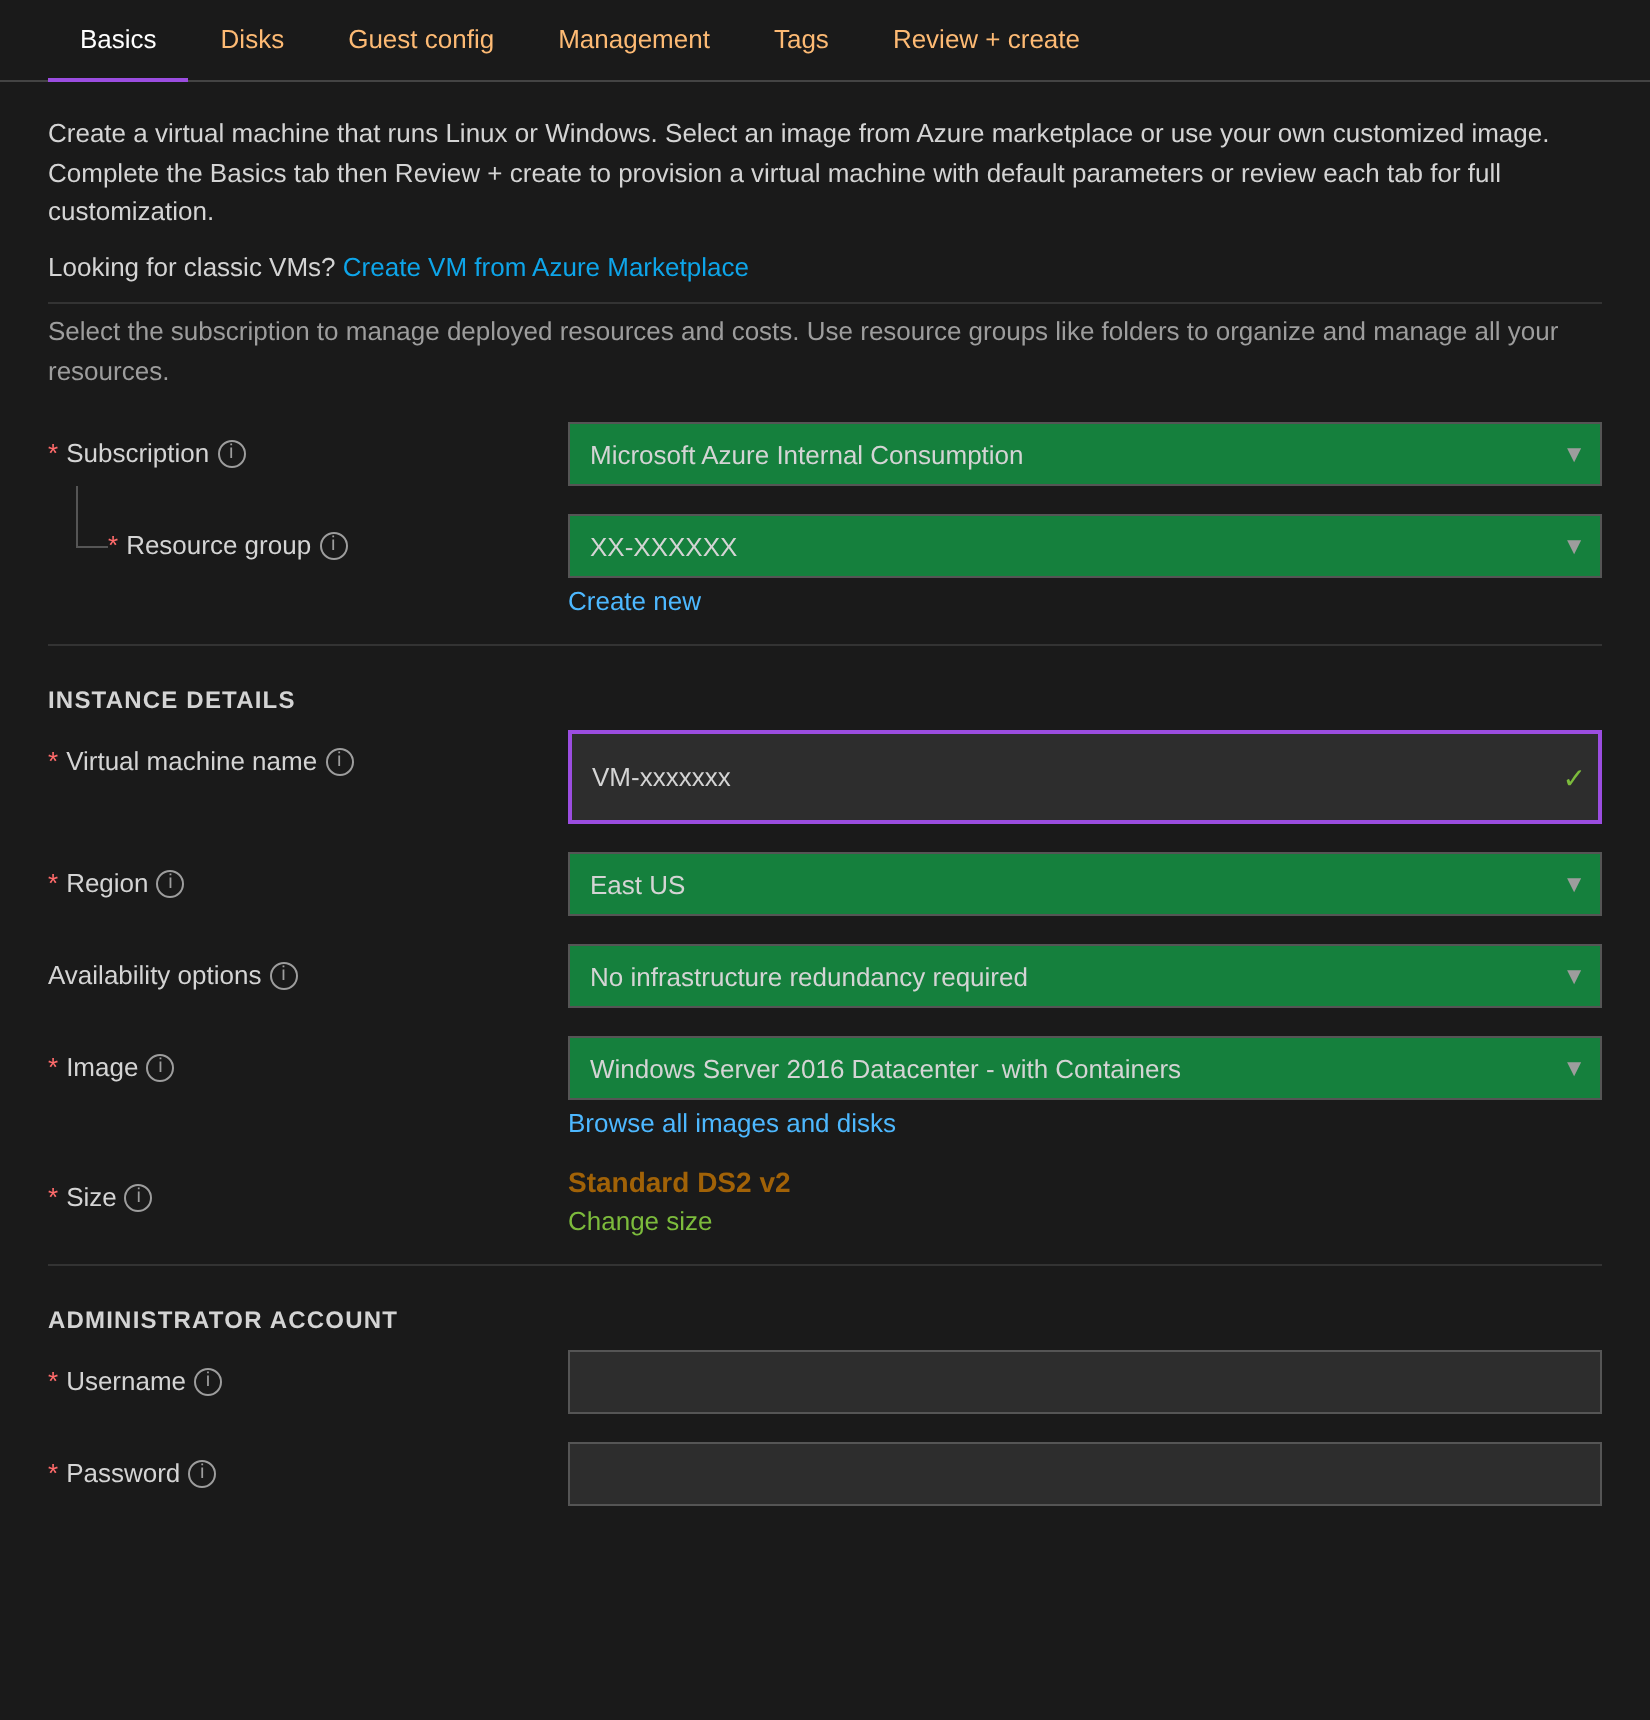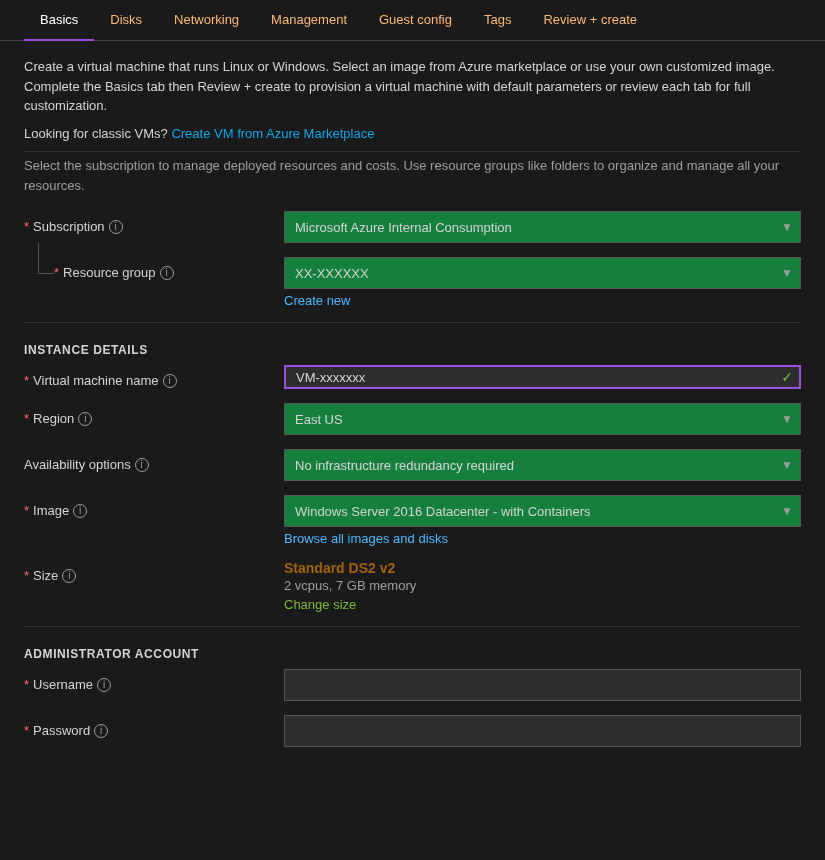--- a/index.html
+++ b/index.html
@@ -192,21 +192,21 @@
     .vm-name-input-wrapper {
       position: relative;
     }
     .vm-name-input-wrapper input {
       width: 100%;
       background: #2d2d2d;
       border: 2px solid #9b4de0;
       color: #d4d4d4;
       padding: 6px 30px 6px 10px;
       font-size: 13px;
-      height: 24px;
+      height: 47px;
     }
     .valid-check {
       position: absolute;
       right: 8px;
       top: 50%;
       transform: translateY(-50%);
       color: #7cbb3c;
       font-size: 14px;
     }
     .size-display {
@@ -250,23 +250,22 @@
   </style>
 </head>
 <body>
 
 <div class="page-container">
 
 
   <div class="tabs-container">
     <div class="tab active">Basics</div>
     <div class="tab">Disks</div>
-    <div class="tab">Networking</div>
+    <div class="tab">Guest config</div>
     <div class="tab">Management</div>
-    <div class="tab">Guest config</div>
     <div class="tab">Tags</div>
     <div class="tab">Review + create</div>
   </div>
 
   <div class="content-area">
 
     <p class="description-text">Create a virtual machine that runs Linux or Windows. Select an image from Azure marketplace or use your own customized image. Complete the Basics tab then Review + create to provision a virtual machine with default parameters or review each tab for full customization.</p>
     <p class="description-text">
       <span>Looking for classic VMs?</span>
       <a class="classic-vm-link">Create VM from Azure Marketplace</a>
@@ -378,21 +377,20 @@
     </div>
 
     <div class="form-row">
       <div class="form-label">
         <span class="required-star">*</span>
         <span>Size</span>
         <span class="info-icon">i</span>
       </div>
       <div class="size-display">
         <div class="size-name">Standard DS2 v2</div>
-        <div class="size-details">2 vcpus, 7 GB memory</div>
         <a class="change-size-link">Change size</a>
       </div>
     </div>
 
     <hr class="divider-line">
 
     <div class="section-header">ADMINISTRATOR ACCOUNT</div>
 
     <div class="form-row">
       <div class="form-label">

